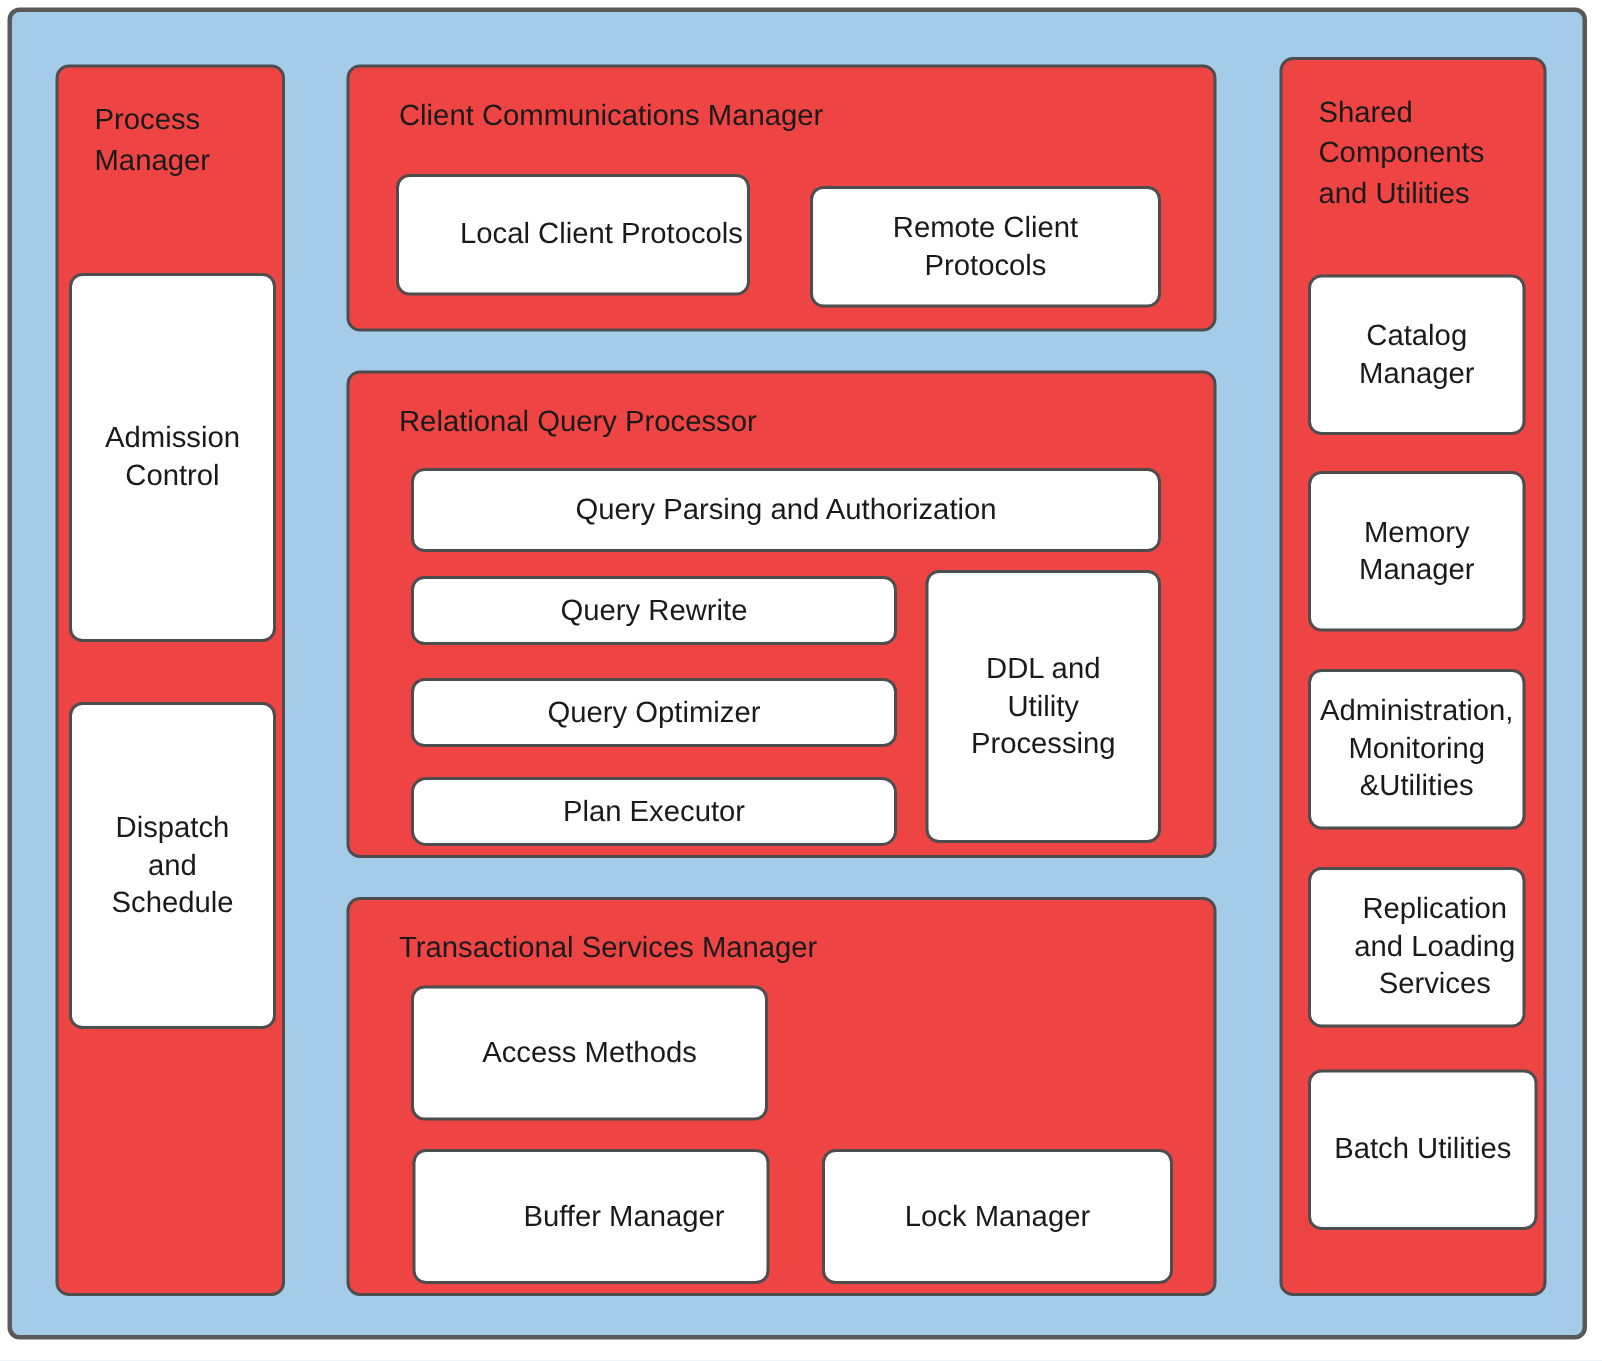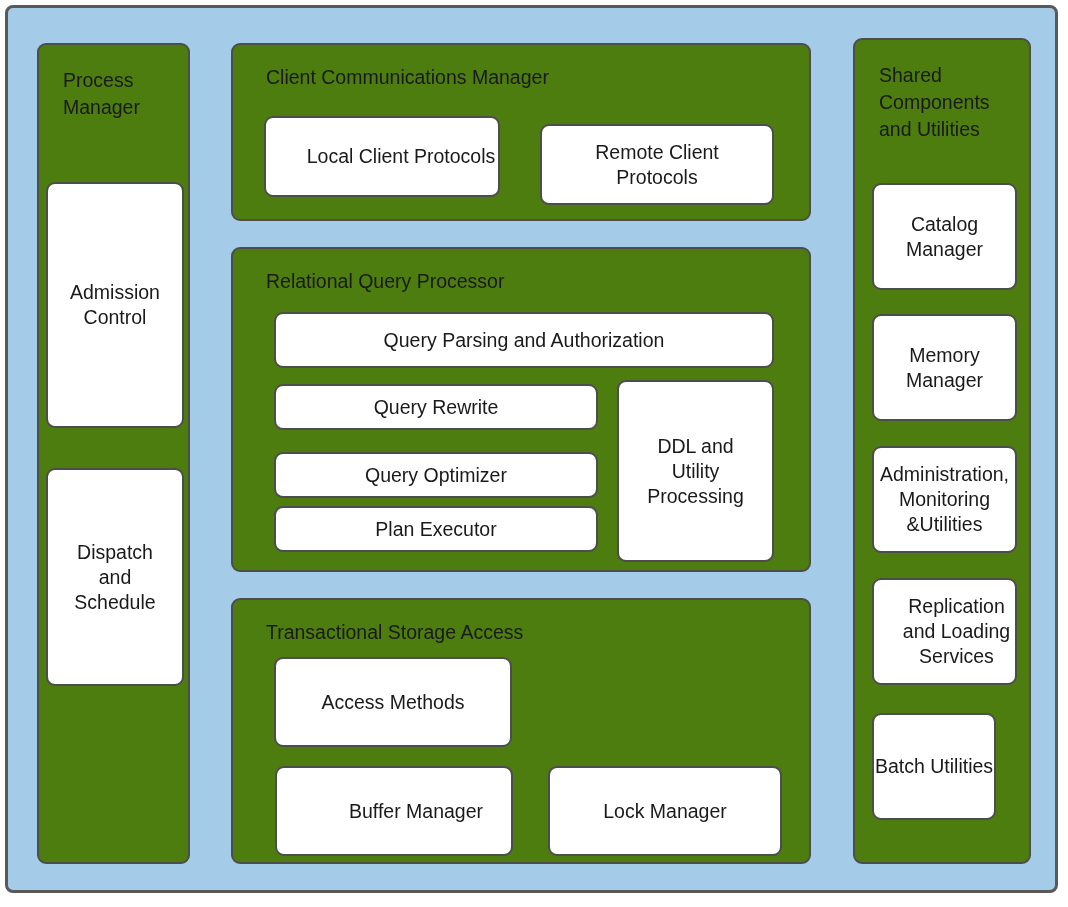--- a/index.html
+++ b/index.html
@@ -31,21 +31,21 @@
     box-sizing: border-box;
     background: #a4cbe8;
     border: 3px solid #595959;
     border-radius: 8px;
   }
 
   
   .box {
     position: absolute;
     box-sizing: border-box;
-    background: #4d7c0f;
+    background: #ef4444;
     border: 2.6px solid #4d4d4d;
     border-radius: 9px;
   }
 
   
   .group > .group-title {
     position: absolute;
     left: 33px;
     top: 20px;
     font-size: 19.5px;
@@ -140,35 +140,35 @@
     </div>
 
     <div class="leaf" style="left:41px; top:135px; width:324px; height:46px;">
       <div class="leaf-label">Query Rewrite</div>
     </div>
 
     <div class="leaf" style="left:41px; top:203px; width:324px; height:46px;">
       <div class="leaf-label">Query Optimizer</div>
     </div>
 
-    <div class="leaf" style="left:41px; top:257px; width:324px; height:46px;">
+    <div class="leaf" style="left:41px; top:269px; width:324px; height:46px;border-radius:10px;">
       <div class="leaf-label">Plan Executor</div>
     </div>
 
     <div class="leaf" style="left:384px; top:131px; width:157px; height:182px;">
       <div class="leaf-label">
         <div>DDL and</div>
         <div>Utility</div>
         <div>Processing</div>
       </div>
     </div>
   </div>
 
   <div class="box group" style="left:231px; top:598px; width:580px; height:266px;">
-    <div class="group-title">Transactional Storage Access</div>
+    <div class="group-title">Transactional Services Manager</div>
 
     <div class="leaf" style="left:41px; top:57px; width:238px; height:90px;">
       <div class="leaf-label">Access Methods</div>
     </div>
 
 
     <div class="leaf" style="left:42px; top:166px; width:238px; height:90px;padding-left:44px;">
       <div class="leaf-label">Buffer Manager</div>
     </div>
 
@@ -207,18 +207,18 @@
     </div>
 
     <div class="leaf" style="left:17px; top:538px; width:145px; height:107px;padding-left:24px;">
       <div class="leaf-label">
         <div>Replication</div>
         <div>and Loading</div>
         <div>Services</div>
       </div>
     </div>
 
-    <div class="leaf" style="left:17px; top:673px; width:124px; height:107px;">
+    <div class="leaf" style="left:17px; top:673px; width:153px; height:107px;">
       <div class="leaf-label overflow-label">Batch Utilities</div>
     </div>
   </div>
 
 </div>
 
 </body></html>

